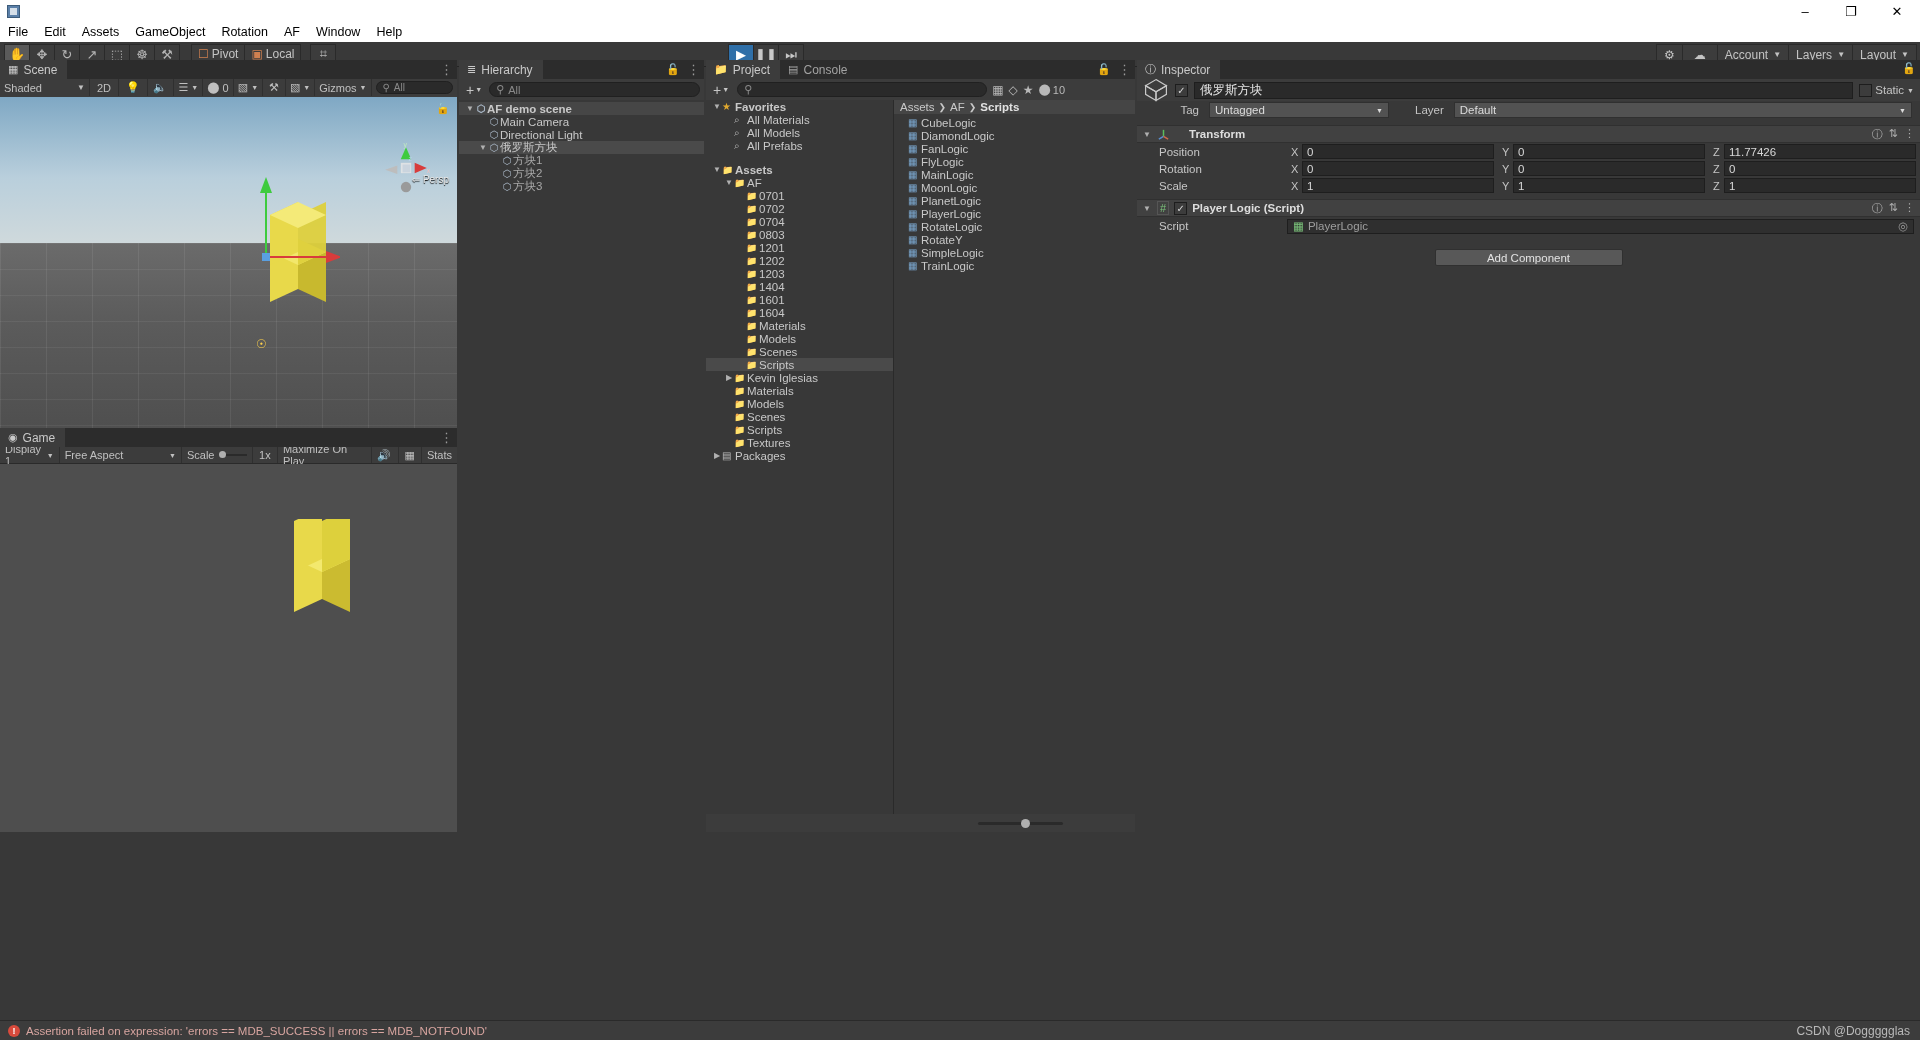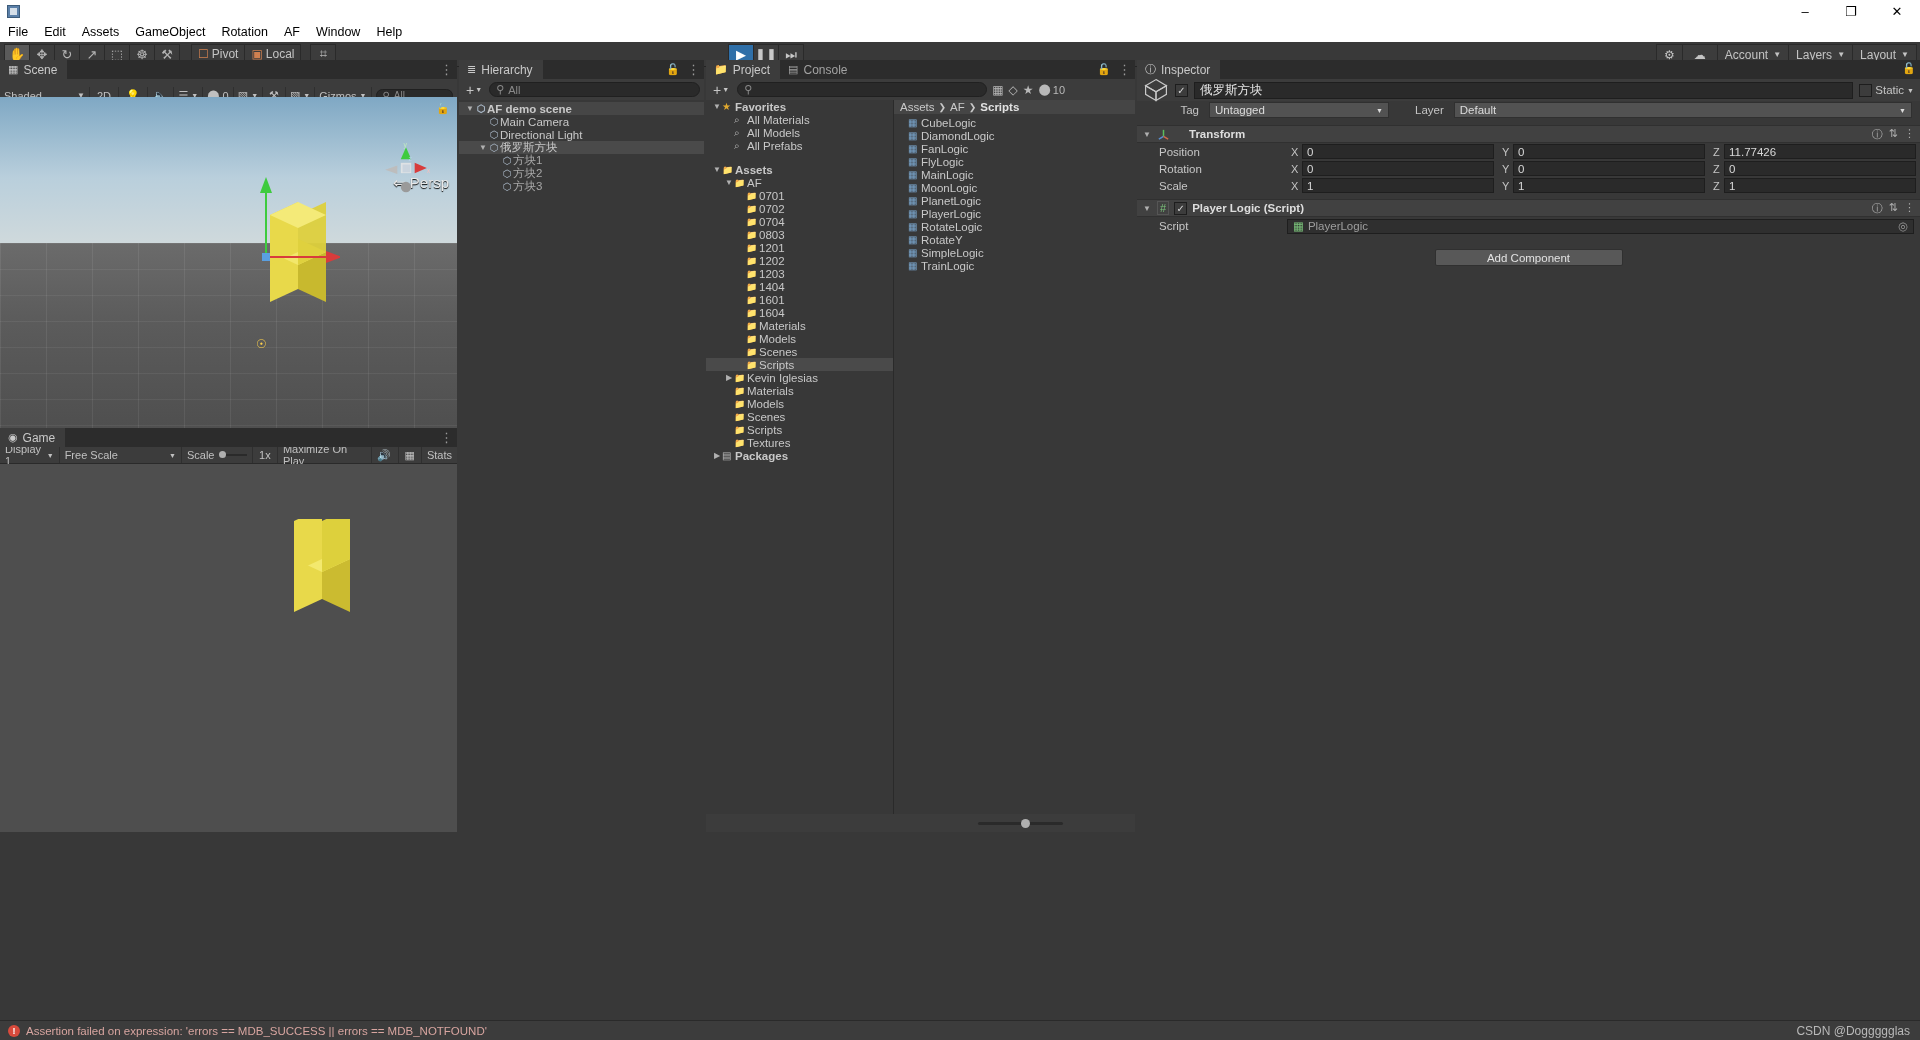--- a/index.html
+++ b/index.html
@@ -64,36 +64,36 @@
   }
   .ptab{
     height:19px;display:flex;align-items:center;gap:5px;padding:0 10px 0 8px;
     background:#3c3c3c;color:#c9c9c9;font-size:12px;white-space:nowrap;
   }
   .ptab.inactive{background:#2c2c2c;color:#a2a2a2;}
   .tabbar-right{position:absolute;right:4px;top:2px;display:flex;gap:7px;align-items:center;color:#9b9b9b;}
   
   #scene-panel{position:absolute;left:0;top:60px;width:457px;height:368px;background:#3c3c3c;}
   .scene-toolbar{
-    height:26px;background:#3c3c3c;display:flex;align-items:flex-end;gap:0;
+    height:26px;background:#3c3c3c;display:flex;align-items:flex-start;gap:0;
     border-bottom:1px solid #2a2a2a;font-size:11px;
   }
   .sc-item{height:17px;display:flex;align-items:center;padding:0 4px;border-right:1px solid #2f2f2f;color:#c0c0c0;gap:3px;}
   .sc-drop{width:90px;justify-content:space-between;}
   .scene-viewport{position:absolute;left:0;top:37px;width:457px;height:331px;overflow:hidden;}
   .sky{position:absolute;left:0;top:0;width:100%;height:44%;
     background:linear-gradient(#7fa8c4 0%,#b9cfdc 55%,#cfd9dc 100%);}
   .ground{position:absolute;left:0;top:44%;width:100%;height:56%;
     background:linear-gradient(#6b6b6b 0%,#5c5c5c 40%,#4f4f4f 100%);}
   .grid-lines{position:absolute;left:0;top:44%;width:100%;height:56%;
     background-image:
       repeating-linear-gradient(to right, rgba(255,255,255,.07) 0 1px, transparent 1px 46px),
       repeating-linear-gradient(to bottom, rgba(255,255,255,.06) 0 1px, transparent 1px 26px);
   }
-  .persp-label{position:absolute;right:8px;top:77px;color:#e8e8e8;font-size:15px;text-shadow:0 1px 1px #000;}
+  .persp-label{position:absolute;right:8px;top:77px;color:#e8e8e8;font-size:10px;text-shadow:0 1px 1px #000;}
   .gizmo-axis{position:absolute;right:25px;top:45px;width:52px;height:52px;}
   
   #game-panel{position:absolute;left:0;top:428px;width:457px;height:404px;background:#3c3c3c;}
   .game-toolbar{height:17px;background:#3c3c3c;display:flex;align-items:center;font-size:11px;border-bottom:1px solid #2a2a2a;}
   .gt{height:16px;display:flex;align-items:center;padding:0 5px;border-right:1px solid #2f2f2f;gap:4px;color:#c0c0c0;}
   .game-viewport{position:absolute;left:0;top:36px;width:457px;height:368px;background:#4e4e4e;}
   
   #hierarchy-panel{position:absolute;left:459px;top:60px;width:245px;height:772px;background:#383838;}
   .search-row{height:21px;background:#3c3c3c;display:flex;align-items:center;padding:0 4px;gap:4px;}
   .search-box{
@@ -311,21 +311,21 @@
     <div class="tabbar-right">
       <span style="font-size:13px;">⋮</span>
     </div>
   </div>
   <div class="game-toolbar">
     <div class="gt" style="width:63px;justify-content:space-between;">
       <span>Display 1</span>
       <span style="font-size:7px;">▼</span>
     </div>
     <div class="gt" style="width:130px;justify-content:space-between;">
-      <span>Free Scale</span>
+      <span>Free Aspect</span>
       <span style="font-size:7px;">▼</span>
     </div>
     <div class="gt" style="width:75px;">
       <span>Scale</span>
       <span style="flex:1;height:2px;background:#2a2a2a;position:relative;">
         <span style="position:absolute;left:0;top:-3px;width:7px;height:7px;background:#b0b0b0;border-radius:50%;"></span>
       </span>
     </div>
     <div class="gt" style="width:26px;justify-content:center;">1x</div>
     <div class="gt">Maximize On Play</div>
@@ -566,21 +566,21 @@
             <span>Scripts</span>
           </div>
           <div class="p-row" style="padding-left: 18px;">
             <span class="tri"></span>
             <span class="fold-ic" style="color: rgb(200, 169, 90); font-size: 9px;">📁</span>
             <span>Textures</span>
           </div>
           <div class="p-row" style="padding-left: 6px;">
             <span class="tri">▶</span>
             <span class="fold-ic" style="color: rgb(185, 185, 185);">▤</span>
-            <span style="font-weight: bold;">Packages</span>
+            <span style="font-weight: normal;">Packages</span>
           </div>
         </div>
     </div>
     <div class="proj-list">
       <div class="breadcrumb">
         <span>Assets</span>
         <span style="font-size:9px;">❯</span>
         <span>AF</span>
         <span style="font-size:9px;">❯</span>
         <span style="font-weight:bold;color:#e2e2e2;">Scripts</span>

